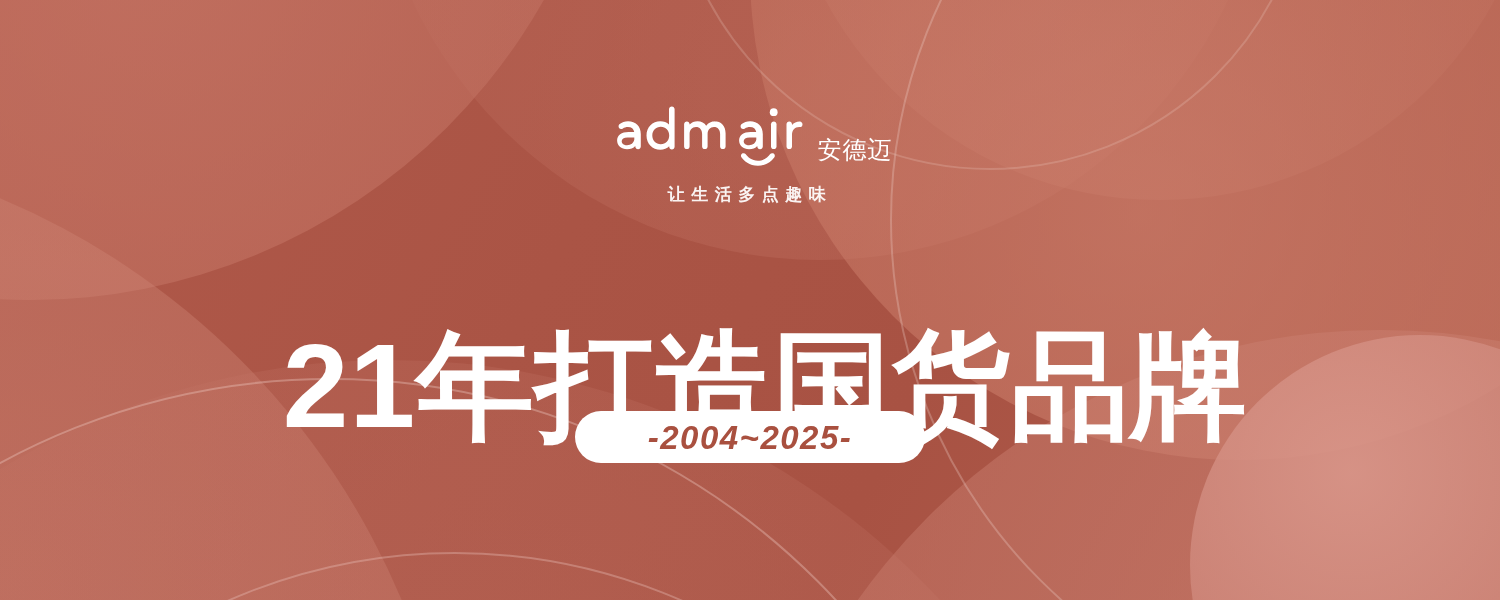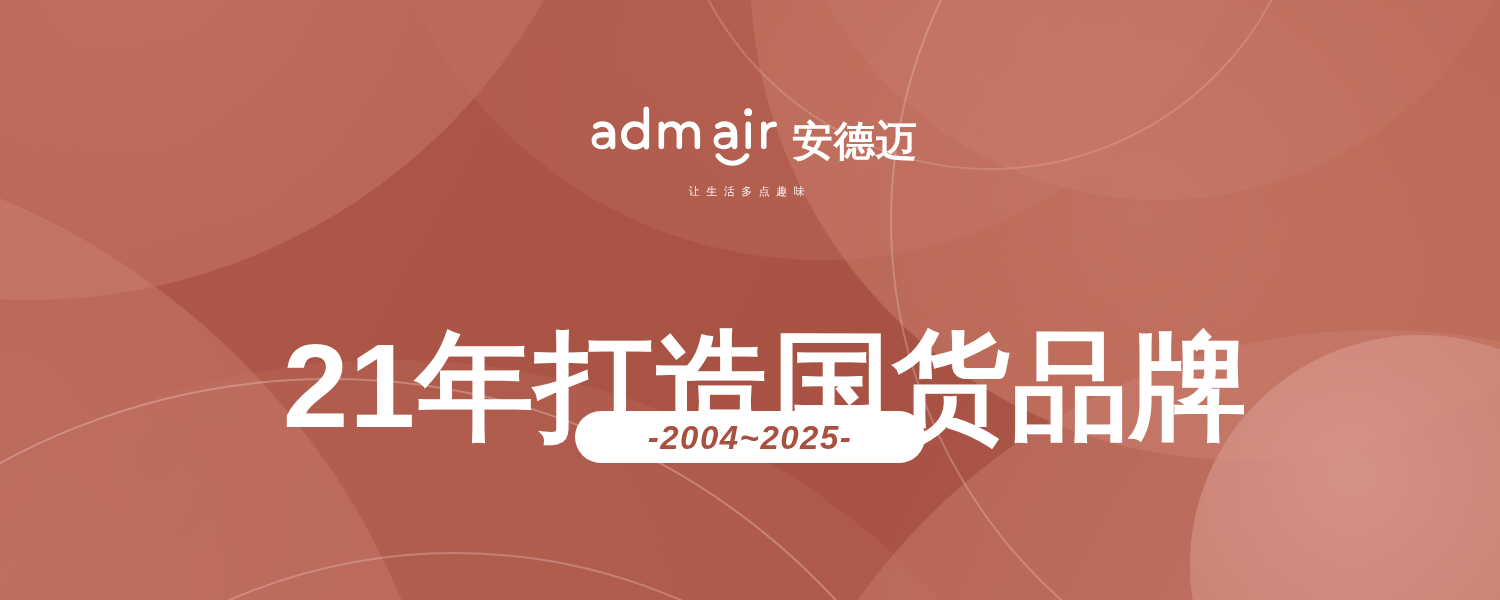--- a/index.html
+++ b/index.html
@@ -124,37 +124,37 @@
     gap: 14px;
     white-space: nowrap;
   }
   .wordmark {
     position: relative;
     display: block;
   }
   .wordmark svg { display: block; }
 
   .logo-cn {
-    font-size: 41px;
-    font-weight: 700;
+    font-size: 24px;
+    font-weight: 400;
     color: #ffffff;
     letter-spacing: 1px;
     line-height: 1;
     padding-bottom: 4px;
     font-family: "Liberation Sans", "DejaVu Sans", sans-serif;
   }
 
   
   .tagline {
     position: absolute;
     top: 186px;
     left: 50%;
     transform: translateX(-50%);
-    font-size: 11px;
-    font-weight: 400;
+    font-size: 17px;
+    font-weight: 700;
     color: rgba(255,255,255,0.93);
     letter-spacing: 6.5px;
     white-space: nowrap;
     line-height: 1;
   }
 
   
   .headline {
     position: absolute;
     top: 246px;

